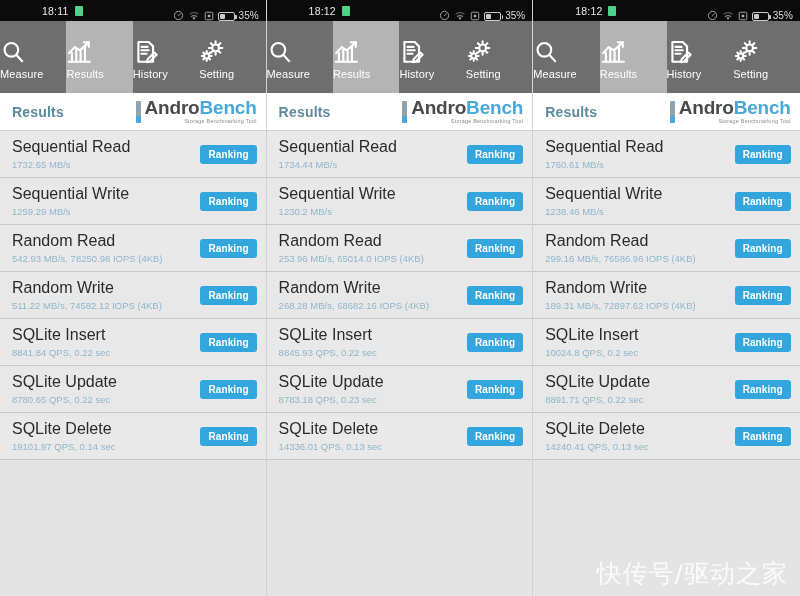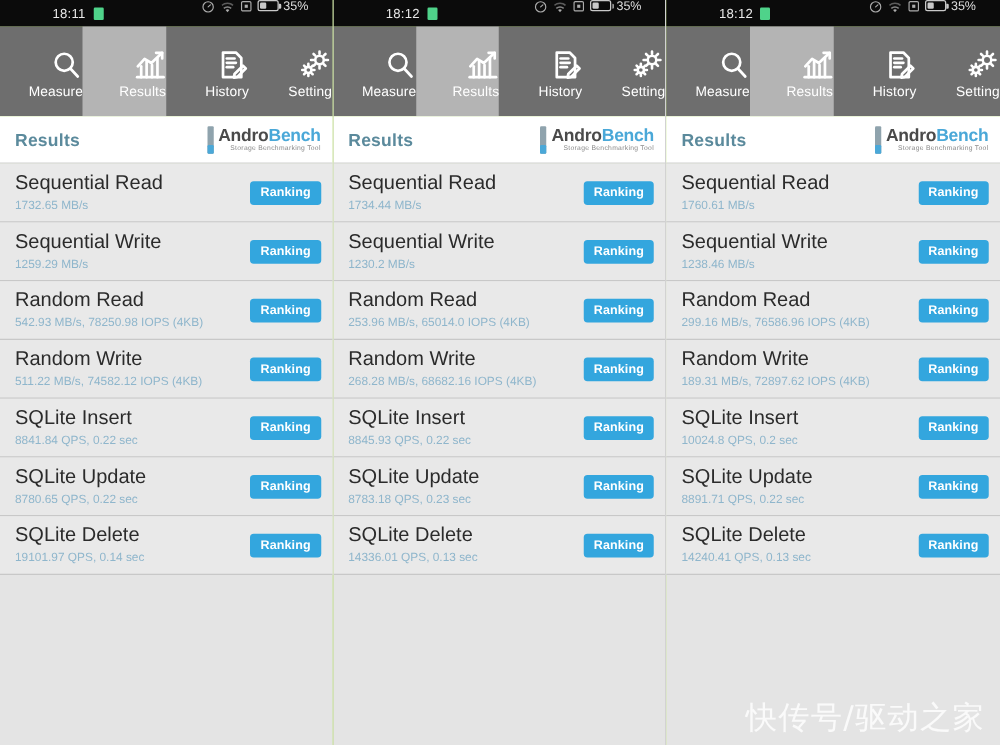--- a/index.html
+++ b/index.html
@@ -7,58 +7,58 @@
     width: 800px; height: 596px;
     background: #e4e4e4;
     font-family: "Liberation Sans", sans-serif;
     overflow: hidden;
   }
   .screen { position: relative; width: 800px; height: 596px; display: flex; background: #e4e4e4; }
 
   .panel {
     width: 266.6px; height: 596px;
     display: flex; flex-direction: column;
-    background: #bef264;
+    background: #5eead4;
     border-right: 1px solid #d2d2d2;
     position: relative;
   }
   .panel:last-child { border-right: none; }
 
   
   .statusbar {
     height: 21px; background: #0b0b0b; color: #d8d8d8;
     display: flex; align-items: center;
     font-size: 10px; flex: none; position: relative;
   }
   .sb-time { margin-left: 42px; letter-spacing: .2px; font-size: 10.5px; color: #e8e8e8; }
   .sb-green {
     width: 8px; height: 10px; background: #4fd38a; border-radius: 1px;
     margin-left: 6px;
   }
   .sb-right {
-    position: absolute; right: 19px; top: 0; height: 21px;
-    display: flex; align-items: flex-start; gap: 4px;
+    position: absolute; right: 7px; top: 0; height: 21px;
+    display: flex; align-items: flex-end; gap: 4px;
   }
   .sb-ic { opacity: .85; display: block; }
   .sb-batt {
     width: 17px; height: 9px; border: 1.2px solid #c9c9c9; border-radius: 2px;
     position: relative; display: inline-block;
   }
   .sb-batt::after {
     content: ""; position: absolute; right: -3px; top: 2.4px;
     width: 1.6px; height: 3.4px; background: #c9c9c9; border-radius: 0 1px 1px 0;
   }
   .sb-batt i { position: absolute; left: 1px; top: 1px; bottom: 1px; width: 5px; background: #c9c9c9; border-radius: 1px; display: block; }
   .sb-pct { font-size: 10px; color: #ddd; }
 
   
   .tabbar { height: 72px; background: #6e6e6e; display: flex; flex: none; }
   .tab {
     flex: 1; display: flex; flex-direction: column;
-    align-items: flex-end; justify-content: center; gap: 3px;
+    align-items: flex-start; justify-content: center; gap: 3px;
     color: #fff; cursor: pointer;
   }
   .tab.active { background: #b4b4b4; }
   .tab-ico { height: 30px; display: flex; align-items: flex-end; justify-content: center; }
   .tab-label { font-size: 11px; color: #fff; letter-spacing: .1px; }
 
   
   .res-header {
     height: 38px; background: #fff; flex: none;
     display: flex; align-items: center; justify-content: space-between;
@@ -69,21 +69,21 @@
   .logo { display: flex; align-items: center; gap: 4px; }
   .logo-bar {
     width: 5px; height: 22px; background: #8fa3ad; border-radius: 1px;
     position: relative;
   }
   .logo-bar::after {
     content: ""; position: absolute; left: 0; bottom: 0; width: 5px; height: 7px;
     background: #4aa8d8; border-radius: 1px;
   }
   .logo-text { display: flex; flex-direction: column; line-height: 1; }
-  .logo-main { font-size: 14px; font-weight: bold; letter-spacing: -.2px; }
+  .logo-main { font-size: 19px; font-weight: bold; letter-spacing: -.2px; }
   .logo-main .a { color: #4a4a4a; }
   .logo-main .b { color: #4aa8d8; }
   .logo-sub { font-size: 5.4px; color: #8a8a8a; letter-spacing: .25px; margin-top: 2px; text-align: right; }
 
   
   .list { flex: none; background: #e4e4e4; }
   .row {
     height: 47px; background: #e8e8e8;
     border-bottom: 1px solid #c8c8c8;
     display: flex; align-items: center; justify-content: space-between;

